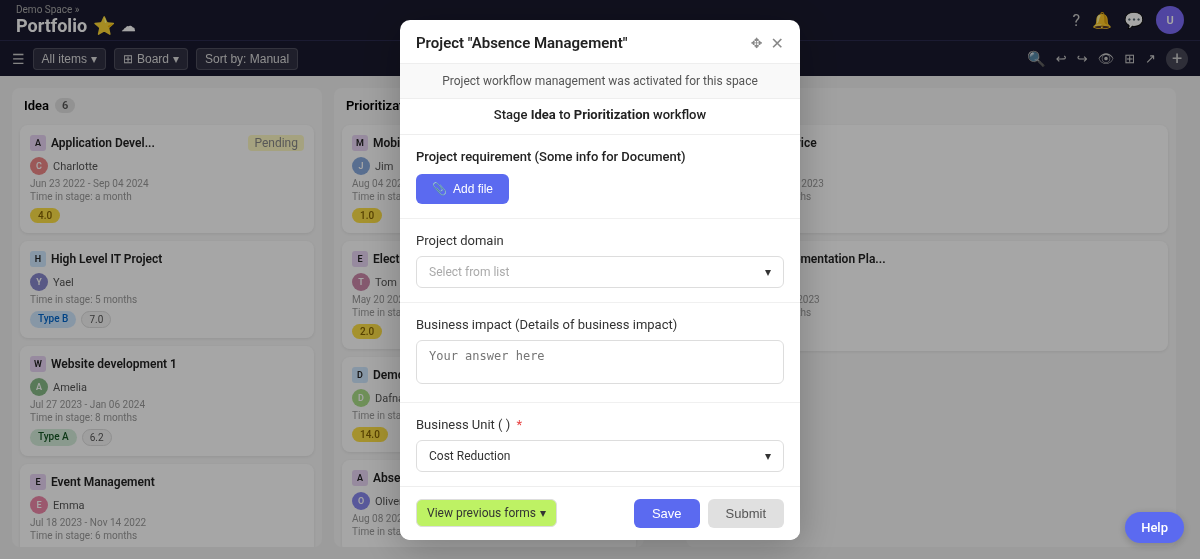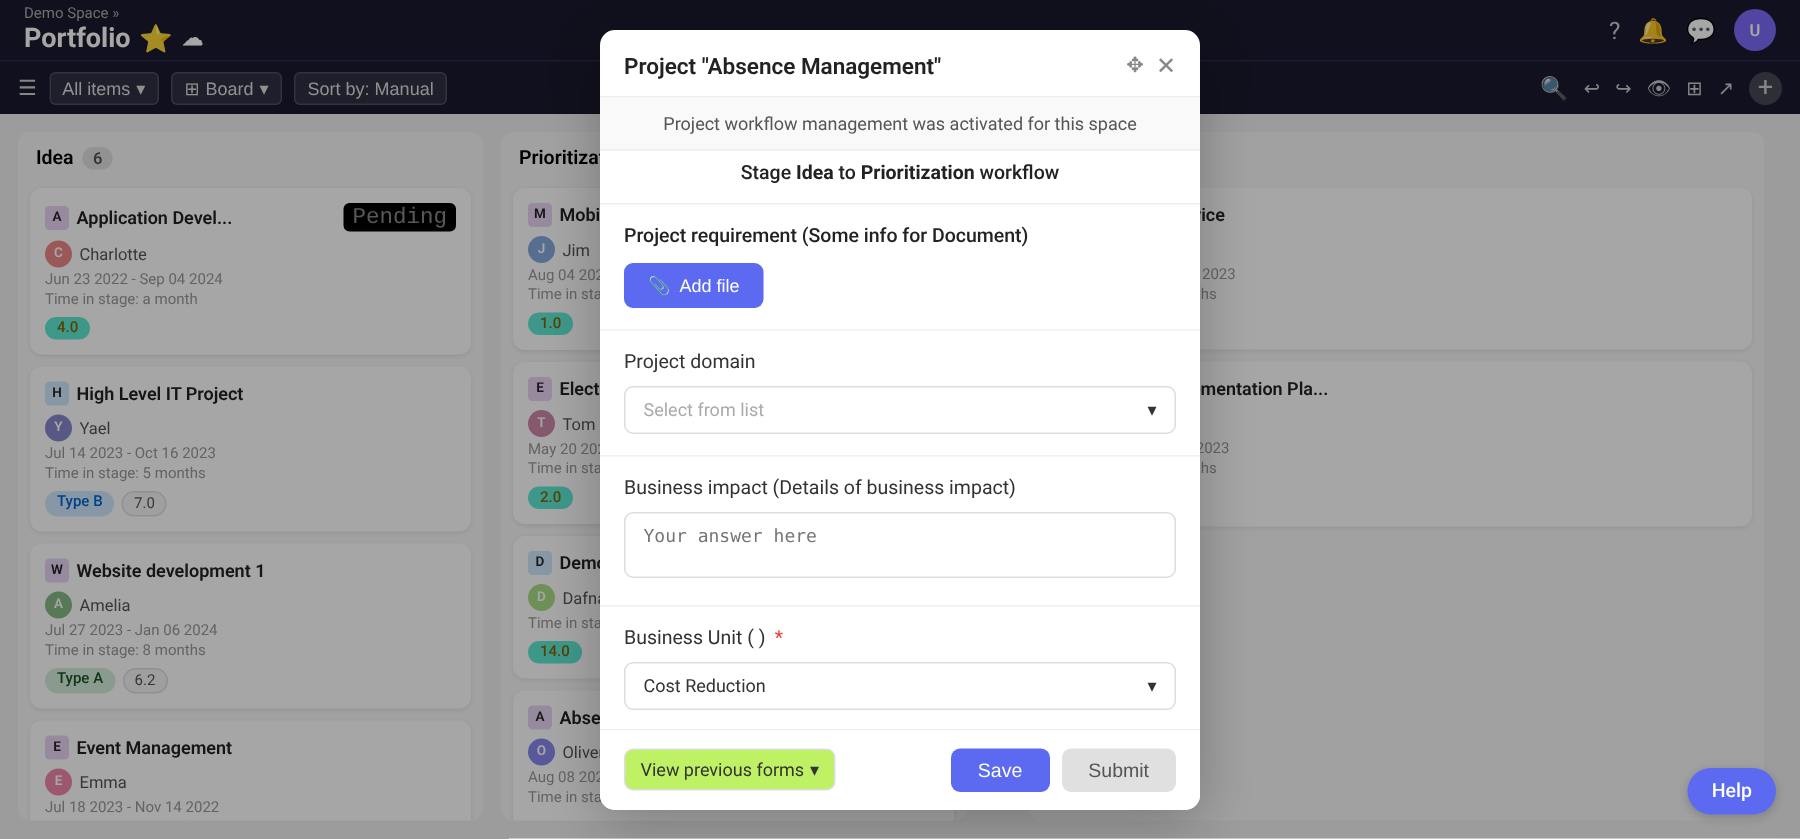--- a/index.html
+++ b/index.html
@@ -154,26 +154,25 @@
       background: #e8d5f5;
       border-radius: 3px;
       display: inline-flex;
       align-items: center;
       justify-content: center;
       font-size: 9px;
     }
     .card-icon.blue { background: #d0e8ff; }
     .card-icon.orange { background: #ffe4cc; }
     .card-status {
-      font-size: 15px;
+      font-size: 12px;
       color: #888;
-      background: #000000;
+      background: #fef9c3;
       border-radius: 4px;
       padding: 1px 6px;
-      font-family: Liberation Mono, monospace;
     }
     .card-user-row {
       display: flex;
       align-items: center;
       gap: 5px;
       margin-bottom: 3px;
     }
     .user-avatar {
       width: 18px;
       height: 18px;
@@ -204,21 +203,21 @@
       display: flex;
       gap: 5px;
       flex-wrap: wrap;
     }
     .tag {
       font-size: 10px;
       border-radius: 10px;
       padding: 2px 8px;
       font-weight: 500;
     }
-    .tag-yellow { background: #5eead4; color: #856404; }
+    .tag-yellow { background: #fde047; color: #856404; }
     .tag-blue { background: #d0e8ff; color: #0066cc; }
     .tag-green { background: #d4edda; color: #155724; }
     .tag-purple { background: #e8d5f5; color: #5a2d82; }
     .score-tag {
       background: #f5f5f5;
       border: 1px solid #ddd;
       border-radius: 10px;
       font-size: 10px;
       padding: 2px 7px;
       color: #555;
@@ -502,21 +501,20 @@
         <div class="card-title-row">
           <div class="card-title">
             <span class="card-icon blue">H</span>
             <span>High Level IT Project</span>
           </div>
         </div>
         <div class="card-user-row">
           <span class="user-avatar" style="background:#88c;">Y</span>
           <span class="card-user-name">Yael</span>
         </div>
-        <div class="card-date">Jul 14 2023 - Oct 16 2023</div>
         <div class="card-stage">Time in stage: 5 months</div>
         <div class="card-tags">
           <span class="tag tag-blue">Type B</span>
           <span class="score-tag">7.0</span>
         </div>
       </div>
 
       <div class="card">
         <div class="card-title-row">
           <div class="card-title">

